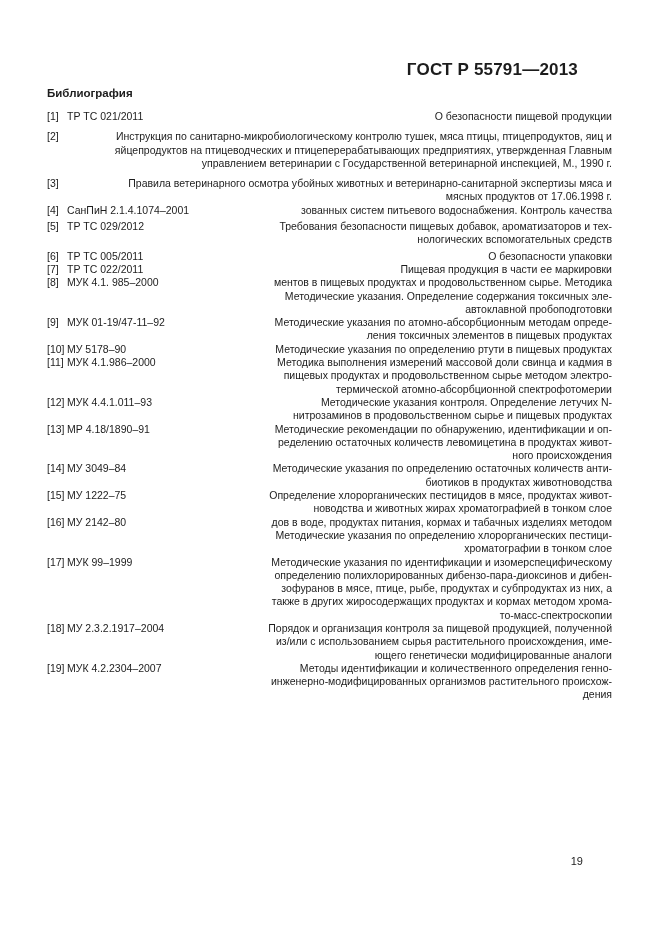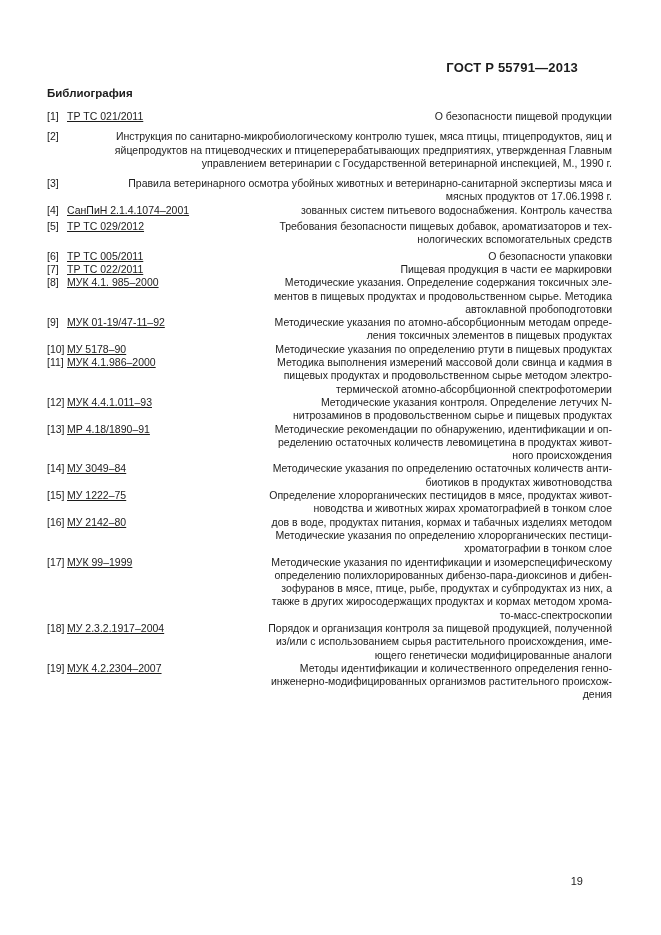--- a/index.html
+++ b/index.html
@@ -15,21 +15,21 @@
     color: #1c1c1c;
     overflow: hidden;
   }
   .doc-header {
     position: absolute;
     top: 60px;
     left: 0;
     right: 83px;
     text-align: right;
     font-weight: bold;
-    font-size: 13px;
+    font-size: 17px;
     letter-spacing: 0.2px;
   }
   .doc-title {
     position: absolute;
     top: 87px;
     left: 47px;
     width: 565px;
     text-align: left;
     font-weight: bold;
     font-size: 11.5px;
@@ -46,21 +46,20 @@
     display: flex;
     align-items: flex-start;
   }
   .item .num {
     flex: 0 0 20px;
     width: 20px;
   }
   .item .code {
     flex: 0 0 170px;
     width: 170px;
-    text-decoration: underline;
   }
   .item .desc, .item .para {
     flex: 1 1 auto;
     min-width: 0;
     text-align: right;
   }
   .item .ln {
     white-space: nowrap;
   }
   
@@ -70,21 +69,20 @@
   .item:nth-child(3) { margin-top: 7px; }
   .item:nth-child(5) { margin-top: 3px; }
   .item:nth-child(6) { margin-top: 3px; }
   .page-number {
     position: absolute;
     top: 855px;
     left: 16px;
     right: 78px;
     text-align: right;
     font-size: 11px;
-    margin-top: 20px;
   }
 </style>
 </head>
 <body>
 
 <div class="doc-header">ГОСТ Р 55791—2013</div>
 
 <div class="doc-title">Библиография</div>
 
 <div class="bib-list">
@@ -136,22 +134,22 @@
       <span class="num">[7]</span>
       <span class="code">ТР ТС 022/2011</span>
       <div class="desc">
         <div class="ln">Пищевая продукция в части ее маркировки</div>
       </div>
     </div>
     <div class="item">
       <span class="num">[8]</span>
       <span class="code">МУК 4.1. 985–2000</span>
       <div class="desc">
+        <div class="ln">ментов в пищевых продуктах и продовольственном сырье. Методика</div>
         <div class="ln">Методические указания. Определение содержания токсичных эле-</div>
-        <div class="ln">ментов в пищевых продуктах и продовольственном сырье. Методика</div>
         <div class="ln">автоклавной пробоподготовки</div>
       </div>
     </div>
     <div class="item">
       <span class="num">[9]</span>
       <span class="code">МУК 01-19/47-11–92</span>
       <div class="desc">
         <div class="ln">Методические указания по атомно-абсорбционным методам опреде-</div>
         <div class="ln">ления токсичных элементов в пищевых продуктах</div>
       </div>

